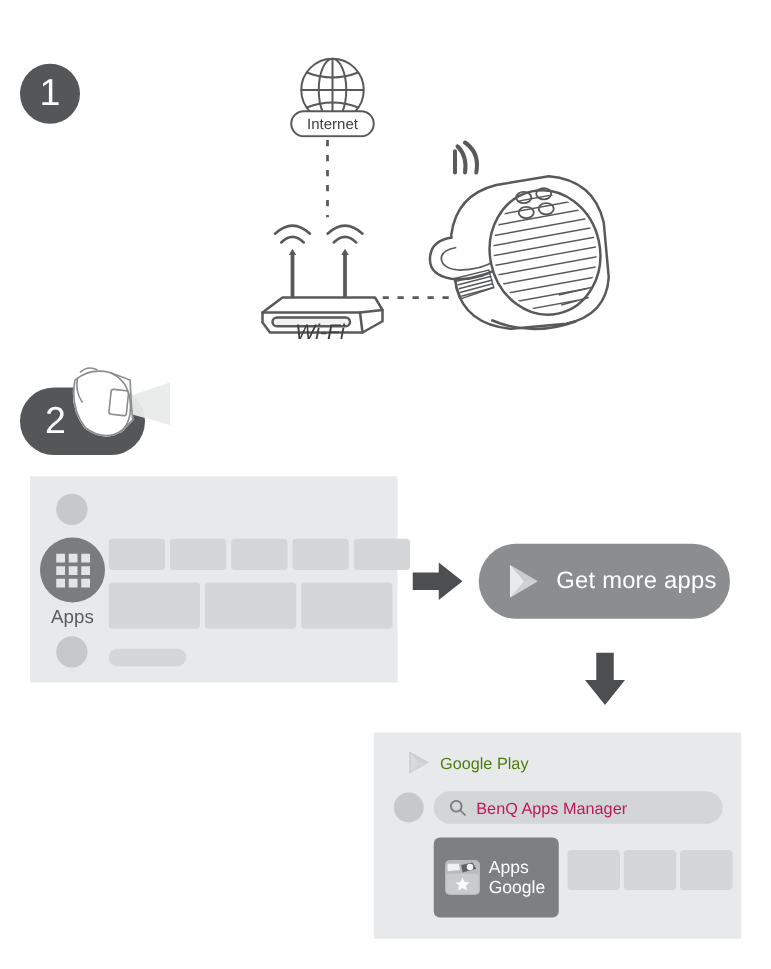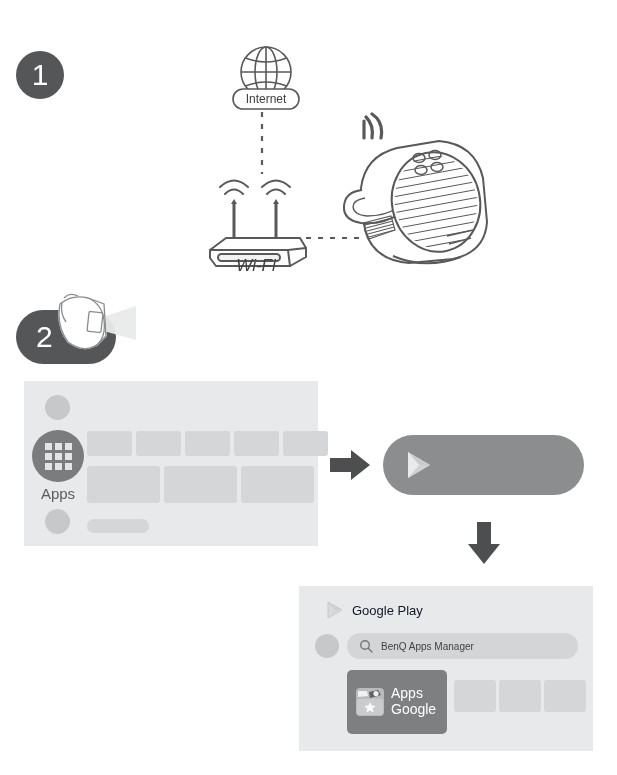--- a/index.html
+++ b/index.html
@@ -97,36 +97,36 @@
     box-sizing: border-box;
   }
   .get-apps-btn .label {
     color: #ffffff;
     font-size: 19px;
     letter-spacing: 0.2px;
   }
 
   
   .gp-title {
-    color: #0f172a;
+    color: #4d7c0f;
     font-size: 13px;
   }
   .search-bar {
     height: 26px;
     border-radius: 13px;
     background: #d3d5d6;
     display: flex;
     align-items: center;
     gap: 8px;
     padding-left: 12px;
     box-sizing: border-box;
   }
   .search-bar .q {
-    color: #404040;
-    font-size: 10px;
+    color: #be185d;
+    font-size: 13px;
     white-space: nowrap;
   }
   .app-card {
     background: #7d7f81;
     border-radius: 5px;
     display: flex;
     align-items: center;
     gap: 6px;
     padding-left: 8px;
     box-sizing: border-box;
@@ -322,20 +322,21 @@
     <path d="M0 10 L21 10 L21 2 L40 17 L21 32 L21 24 L0 24 Z" fill="#4c4e4f"></path>
   </svg>
 
   <div class="abs get-apps-btn" style="left:383px; top:435px;">
     <svg width="34" height="34" viewBox="0 0 34 34">
       <path d="M7 4 L29 17 L7 30 Z" fill="#dfe0e1"></path>
       <path d="M7 4 L29 17 L18 17 Z" fill="#c9cbcc"></path>
       <path d="M7 30 L29 17 L18 17 Z" fill="#cfd1d2"></path>
       <path d="M7 4 L7 30 L18 17 Z" fill="#e9eaeb"></path>
     </svg>
+    <span class="label">Get more apps</span>
   </div>
 
   <svg class="abs" style="left:467px; top:522px;" width="34" height="44">
     <path d="M10 0 L24 0 L24 22 L33 22 L17 42 L1 22 L10 22 Z" fill="#4c4e4f"></path>
   </svg>
 
   <div class="abs ui-panel" style="left:299px; top:586px; width:294px; height:165px;">
 
     <svg class="abs" style="left:24px; top:13px;" width="22" height="22" viewBox="0 0 22 22">
       <path d="M5 3 L19 11 L5 19 Z" fill="#d9dadb" stroke="#c5c7c8" stroke-width="1"></path>

